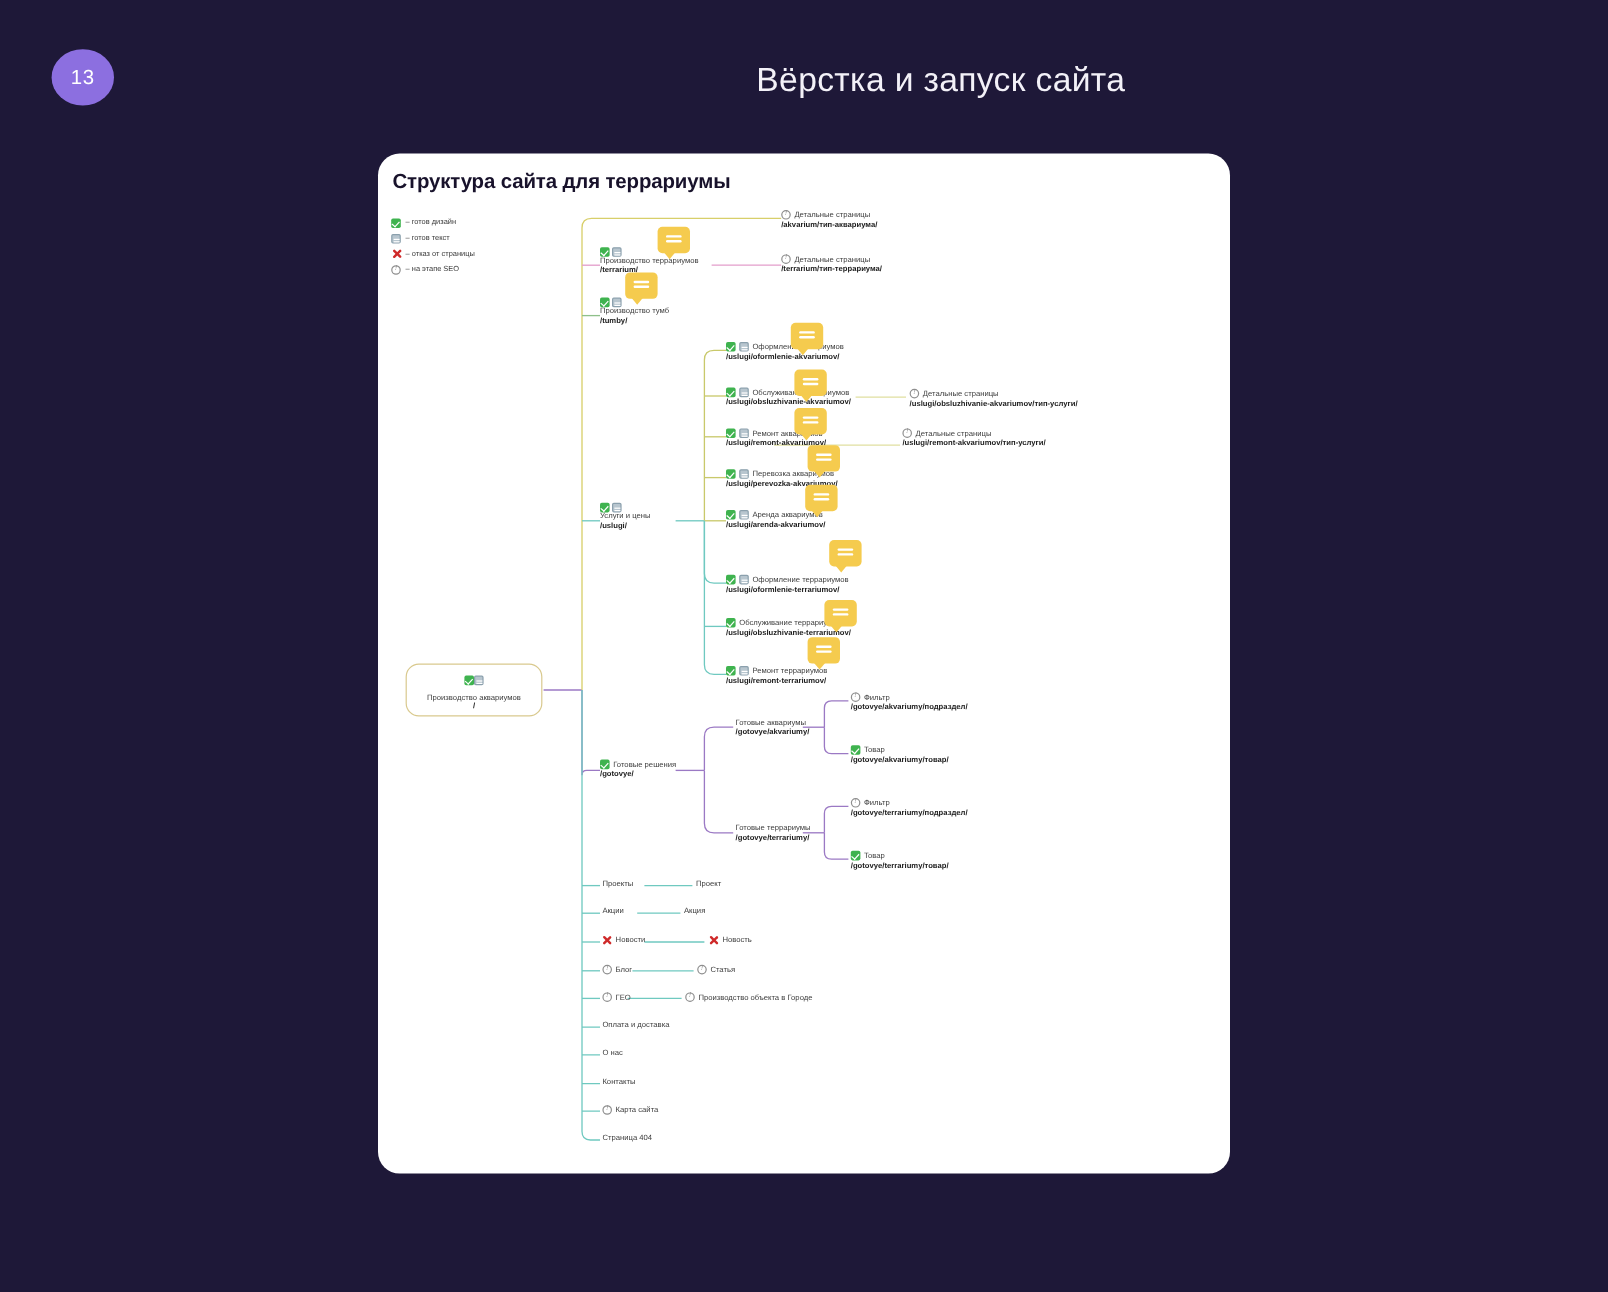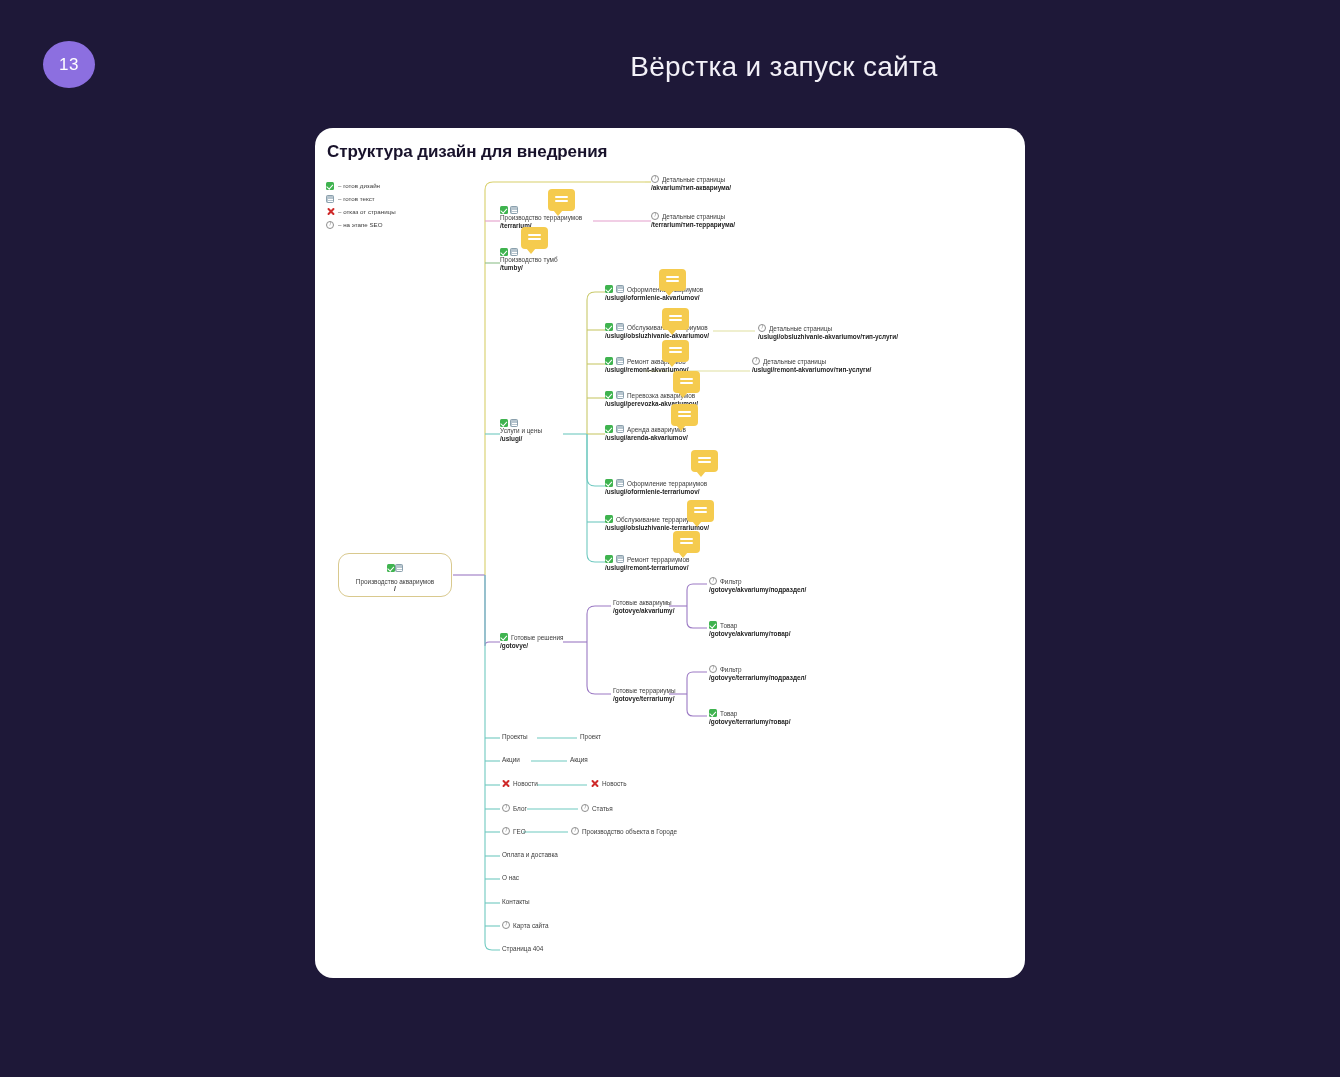--- a/index.html
+++ b/index.html
@@ -129,21 +129,21 @@
 <body>
 
 <div class="slide">
 
   <div class="slide-badge">13</div>
   <div class="slide-title">
     <span class="inner">Вёрстка и запуск сайта</span>
   </div>
 
   <div class="card">
-    <div class="card-title">Структура дизайн для внедрения</div>
+    <div class="card-title">Структура сайта для террариумы</div>
 
     <svg class="wires" viewBox="0 0 710 850">
       <g fill="none" stroke-width="1.1">
 
         <path d="M138 447 L160 447 L170 447" stroke="#9b79c4"></path>
 
         <path d="M170 447 L170 62 Q170 54 178 54 L330 54" stroke="#d8cf6a"></path>
 
         <path d="M330 54 L336 54" stroke="#d8cf6a"></path>
 

